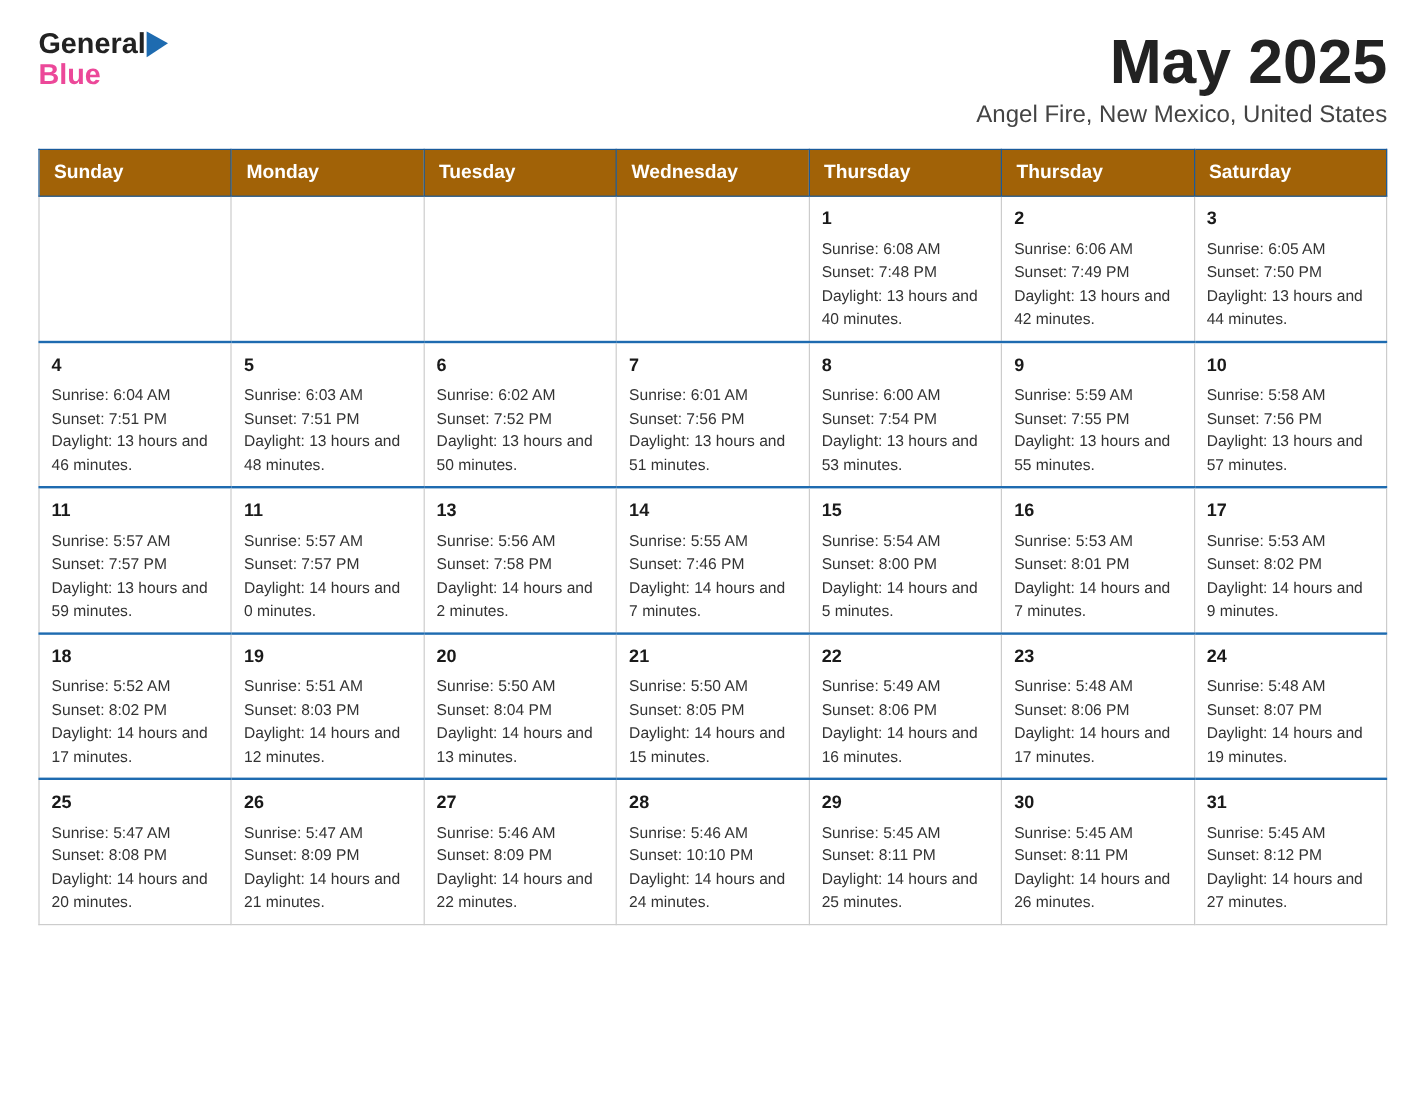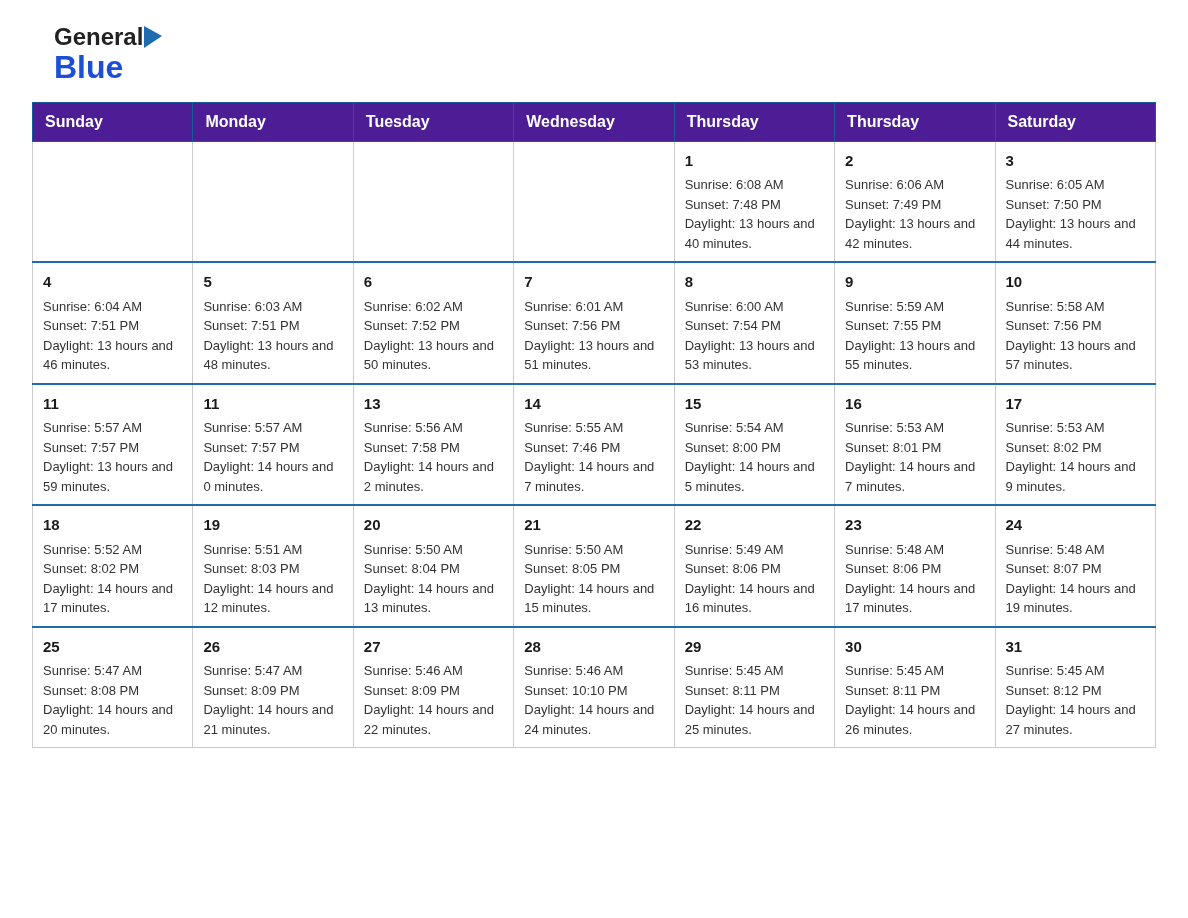--- a/index.html
+++ b/index.html
@@ -35,21 +35,21 @@
       font-size: 20px;
       color: #444;
       margin-top: 4px;
     }
     .calendar {
       width: 100%;
       border-collapse: collapse;
       border: 1px solid #aaa;
     }
     .calendar th {
-      background-color: #4c1d95;
+      background-color: #a16207;
       color: #fff;
       font-size: 16px;
       font-weight: bold;
       padding: 10px 12px;
       text-align: left;
       border: 1px solid #1a5a9a;
     }
     .calendar td {
       width: 14.28%;
       vertical-align: top;
@@ -78,31 +78,35 @@
     }
     .row-divider td {
       border-top: 2px solid #1e6bb0;
     }
   </style>
 </head>
 <body>
 
 <div class="header">
   <div class="logo">
-    <div style="display:flex; flex-direction:column; line-height:1.1;margin-left:22px;">
+    <div style="display:flex; flex-direction:column; line-height:1.1;">
       <div style="display:flex; align-items:center;">
         <span style="font-size:24px; font-weight:bold; color:#222;">General</span>
         <svg width="18" height="22" viewBox="0 0 18 22" style="margin:0 1px;">
           <polygon points="0,22 18,10 0,0" fill="#1e6bb0"></polygon>
         </svg>
       </div>
       <div>
-        <span style="font-size:32px; font-weight:bold; color:#1d4ed8;">Blue</span>
+        <span style="font-size:24px; font-weight:bold; color:#ec4899;">Blue</span>
       </div>
     </div>
+  </div>
+  <div class="title-block">
+    <div class="month-title">May 2025</div>
+    <div class="location-title">Angel Fire, New Mexico, United States</div>
   </div>
 </div>
 
 <table class="calendar">
   <thead>
     <tr>
     <th>Sunday</th>
         <th>Monday</th>
         <th>Tuesday</th>
         <th>Wednesday</th>

